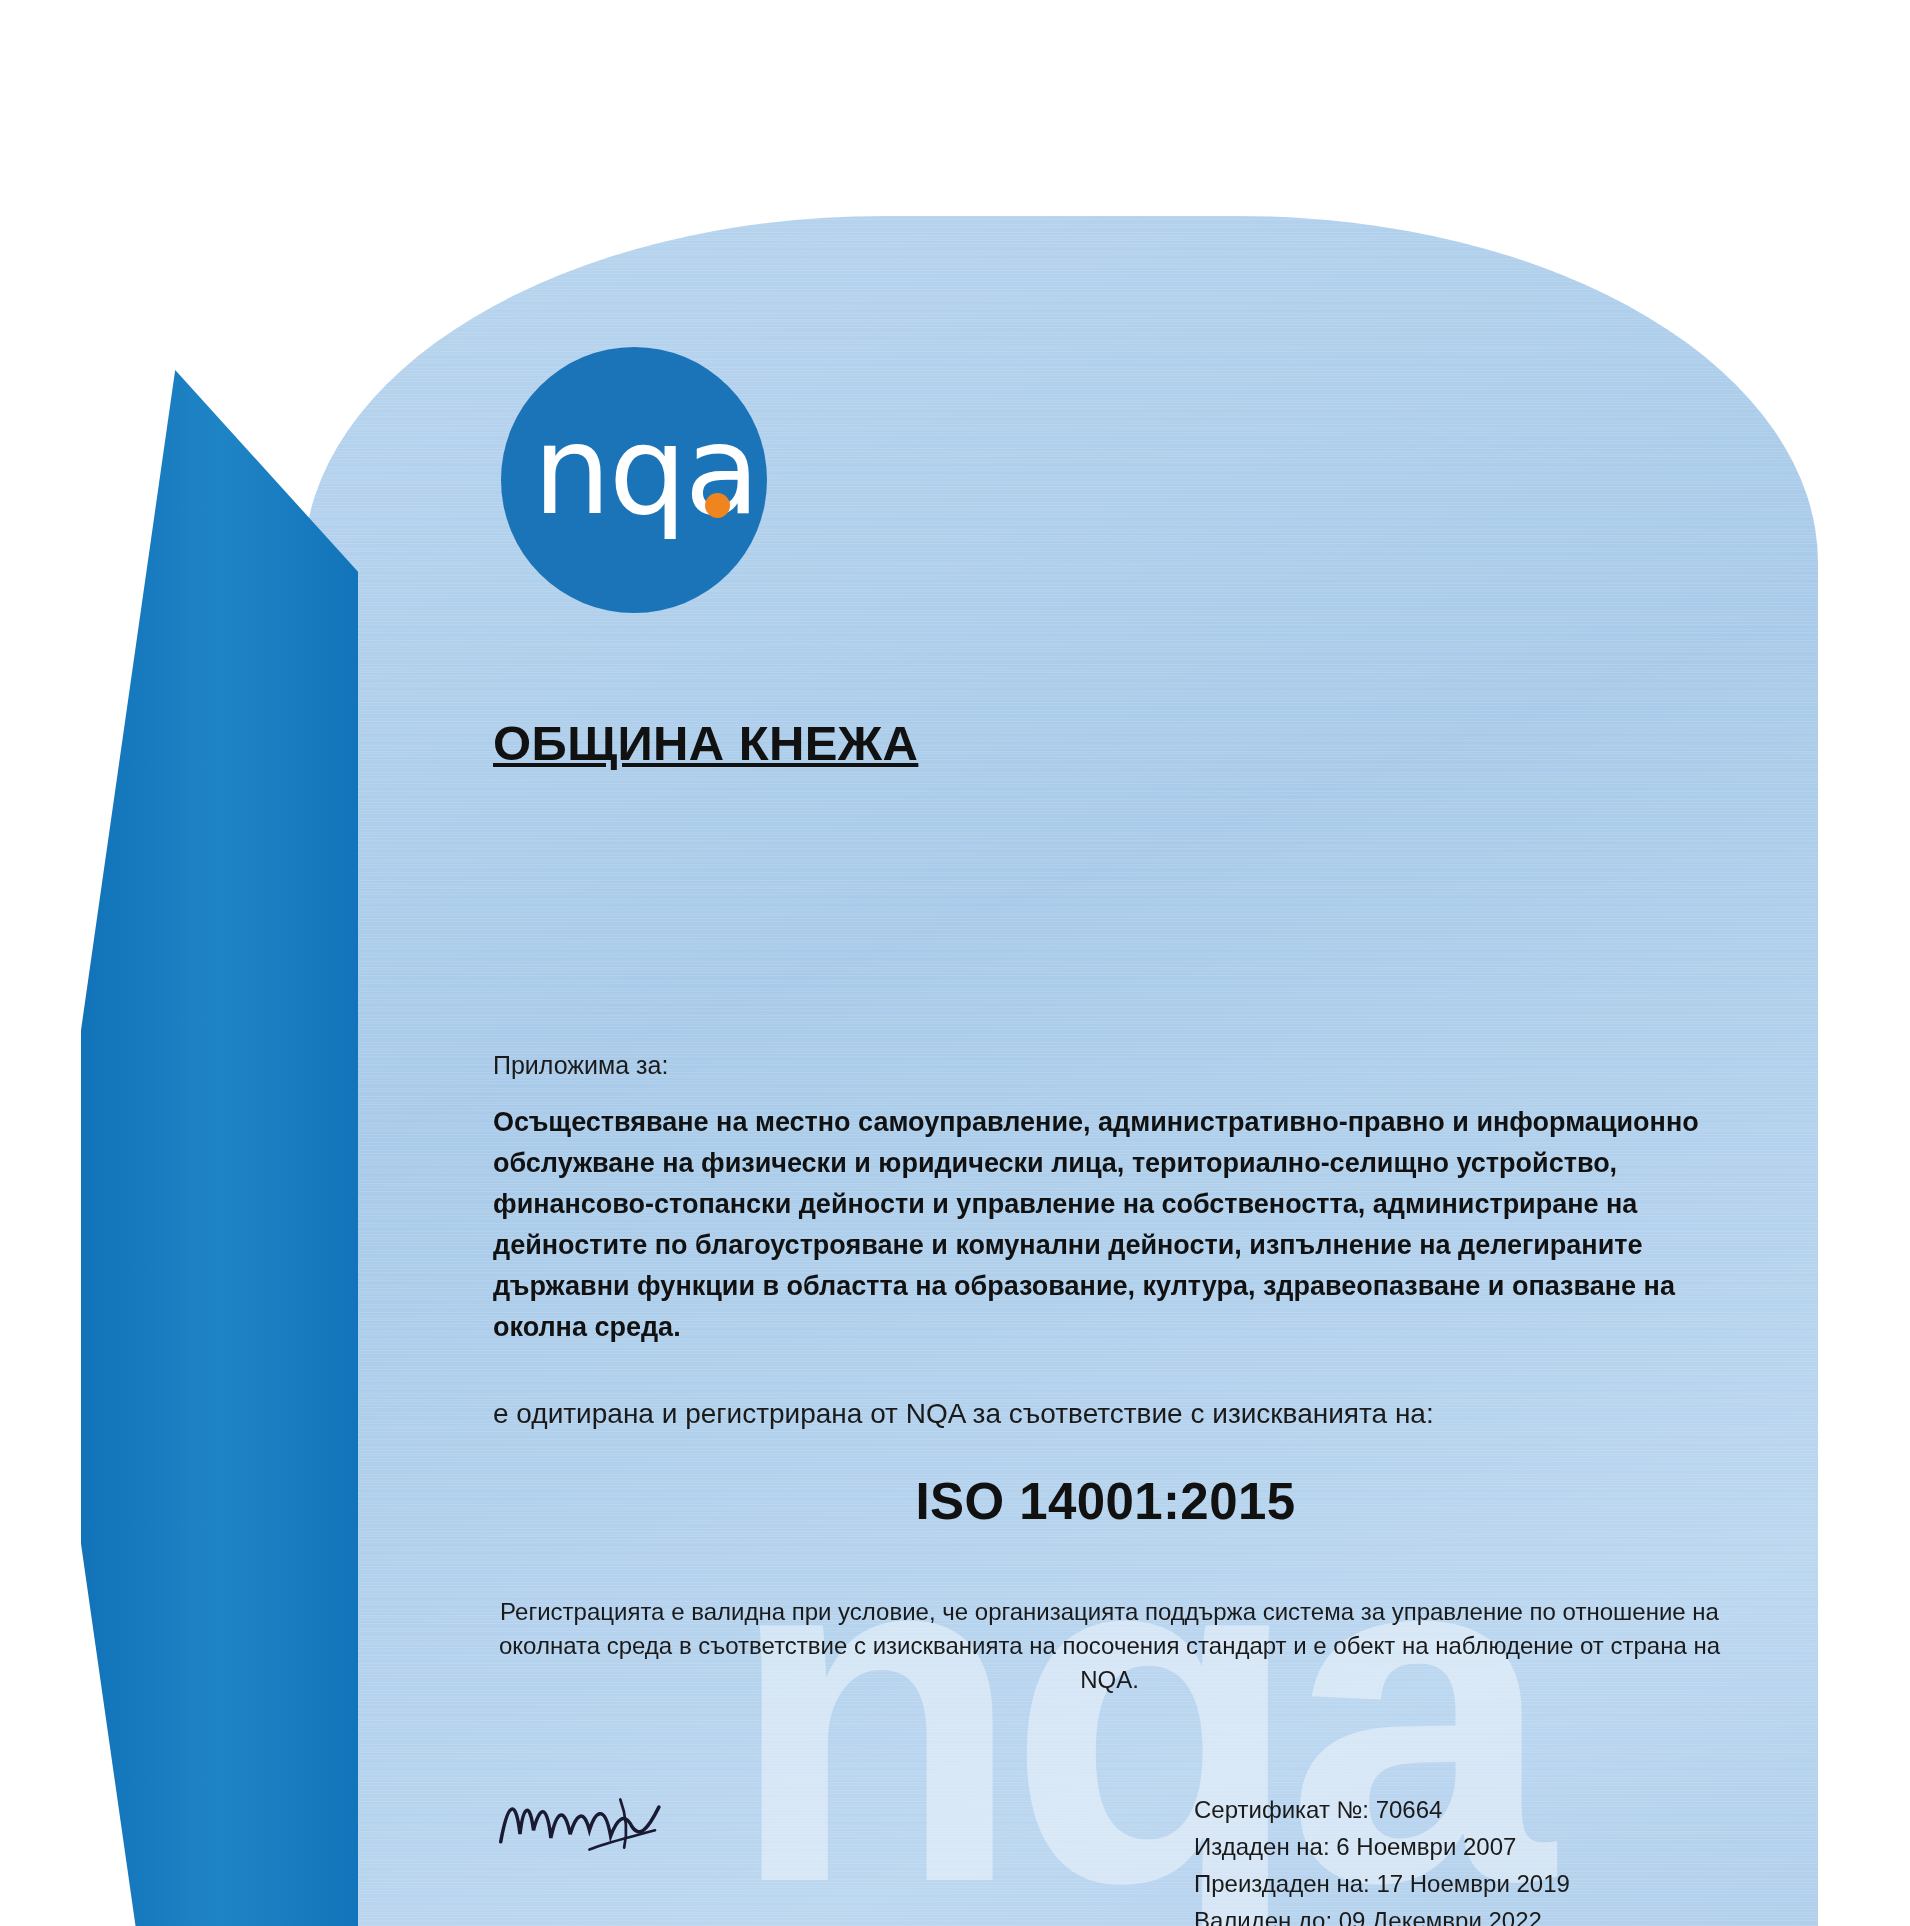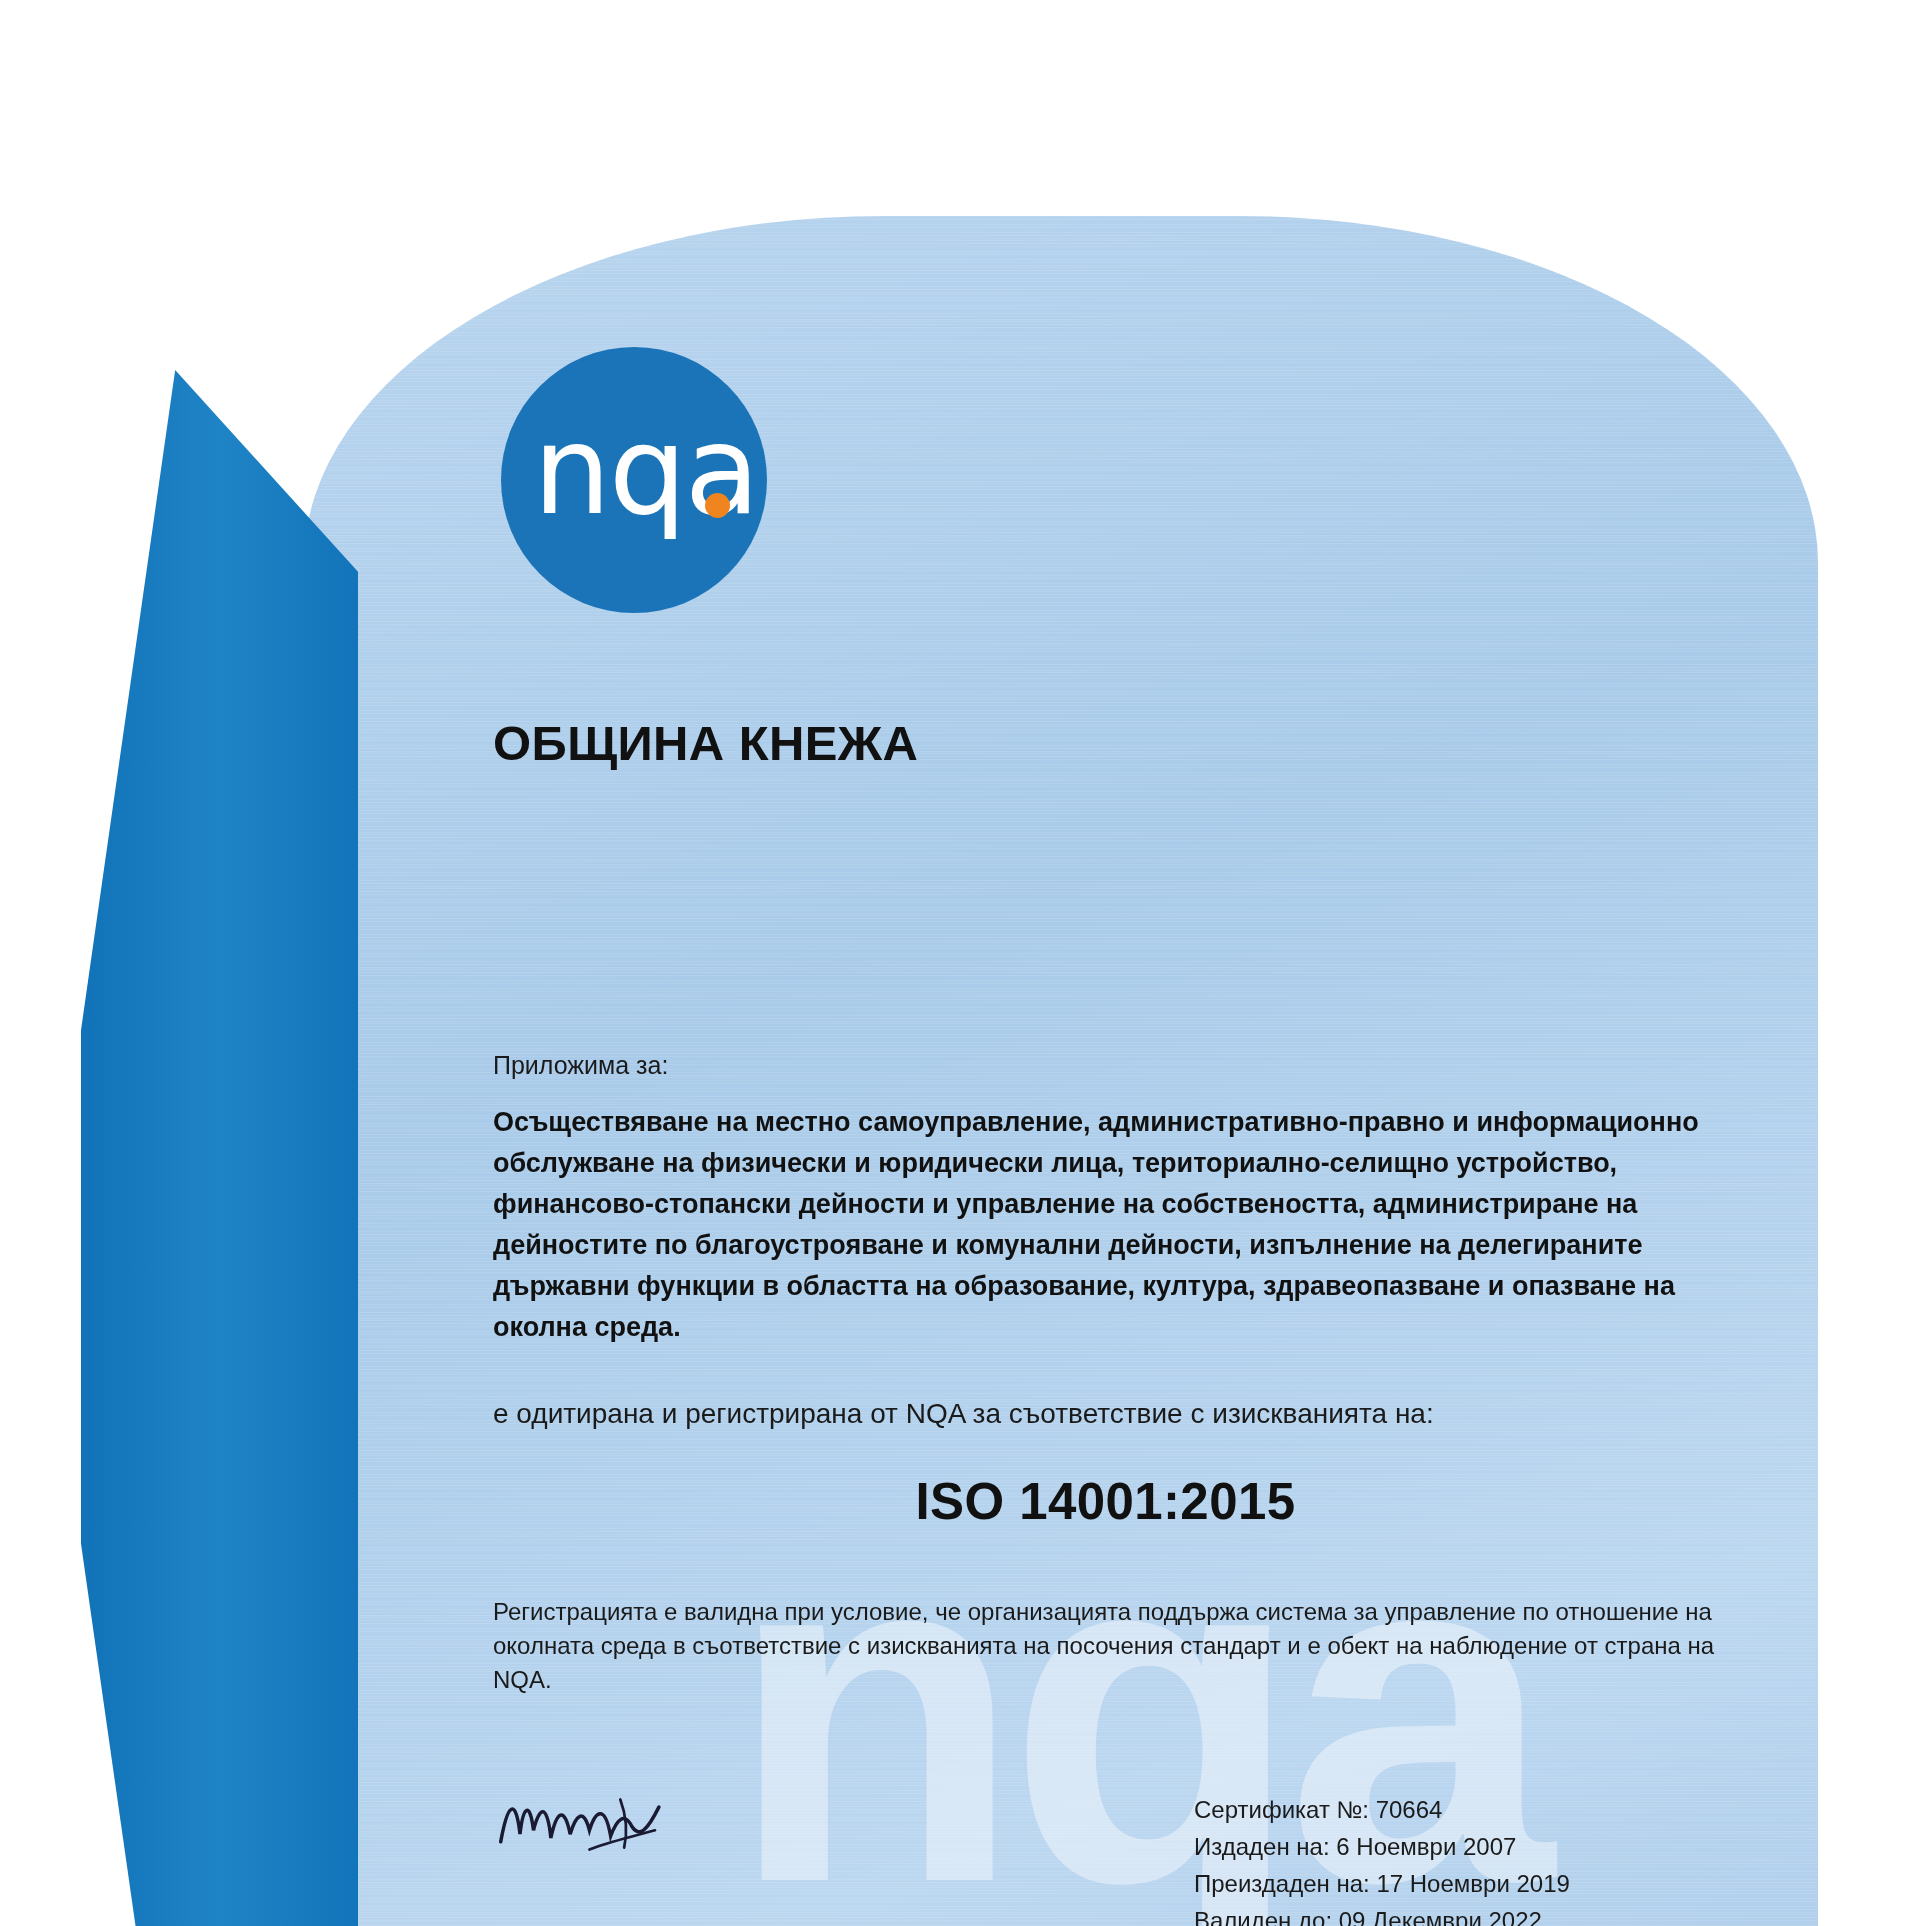--- a/index.html
+++ b/index.html
@@ -133,20 +133,21 @@
   }
   .org-name {
     position: absolute;
     left: 493px;
     top: 715px;
     width: 1202px;
     font-size: 49px;
     font-weight: 700;
     color: #111111;
     letter-spacing: 0.4px;
+    text-decoration: underline;
   }
   .org-address {
     position: absolute;
     left: 493px;
     top: 828px;
     width: 1202px;
     font-size: 24px;
     color: #1a1a1a;
   }
   .scope-label {
@@ -188,20 +189,21 @@
     text-align: center;
   }
   .validity-text {
     position: absolute;
     left: 493px;
     top: 1595px;
     width: 1233px;
     font-size: 24px;
     line-height: 34px;
     color: #1a1a1a;
+    text-align: center;
   }
 
   
   .signature {
     position: absolute;
     left: 493px;
     top: 1784px;
     width: 270px;
     height: 81px;
   }

